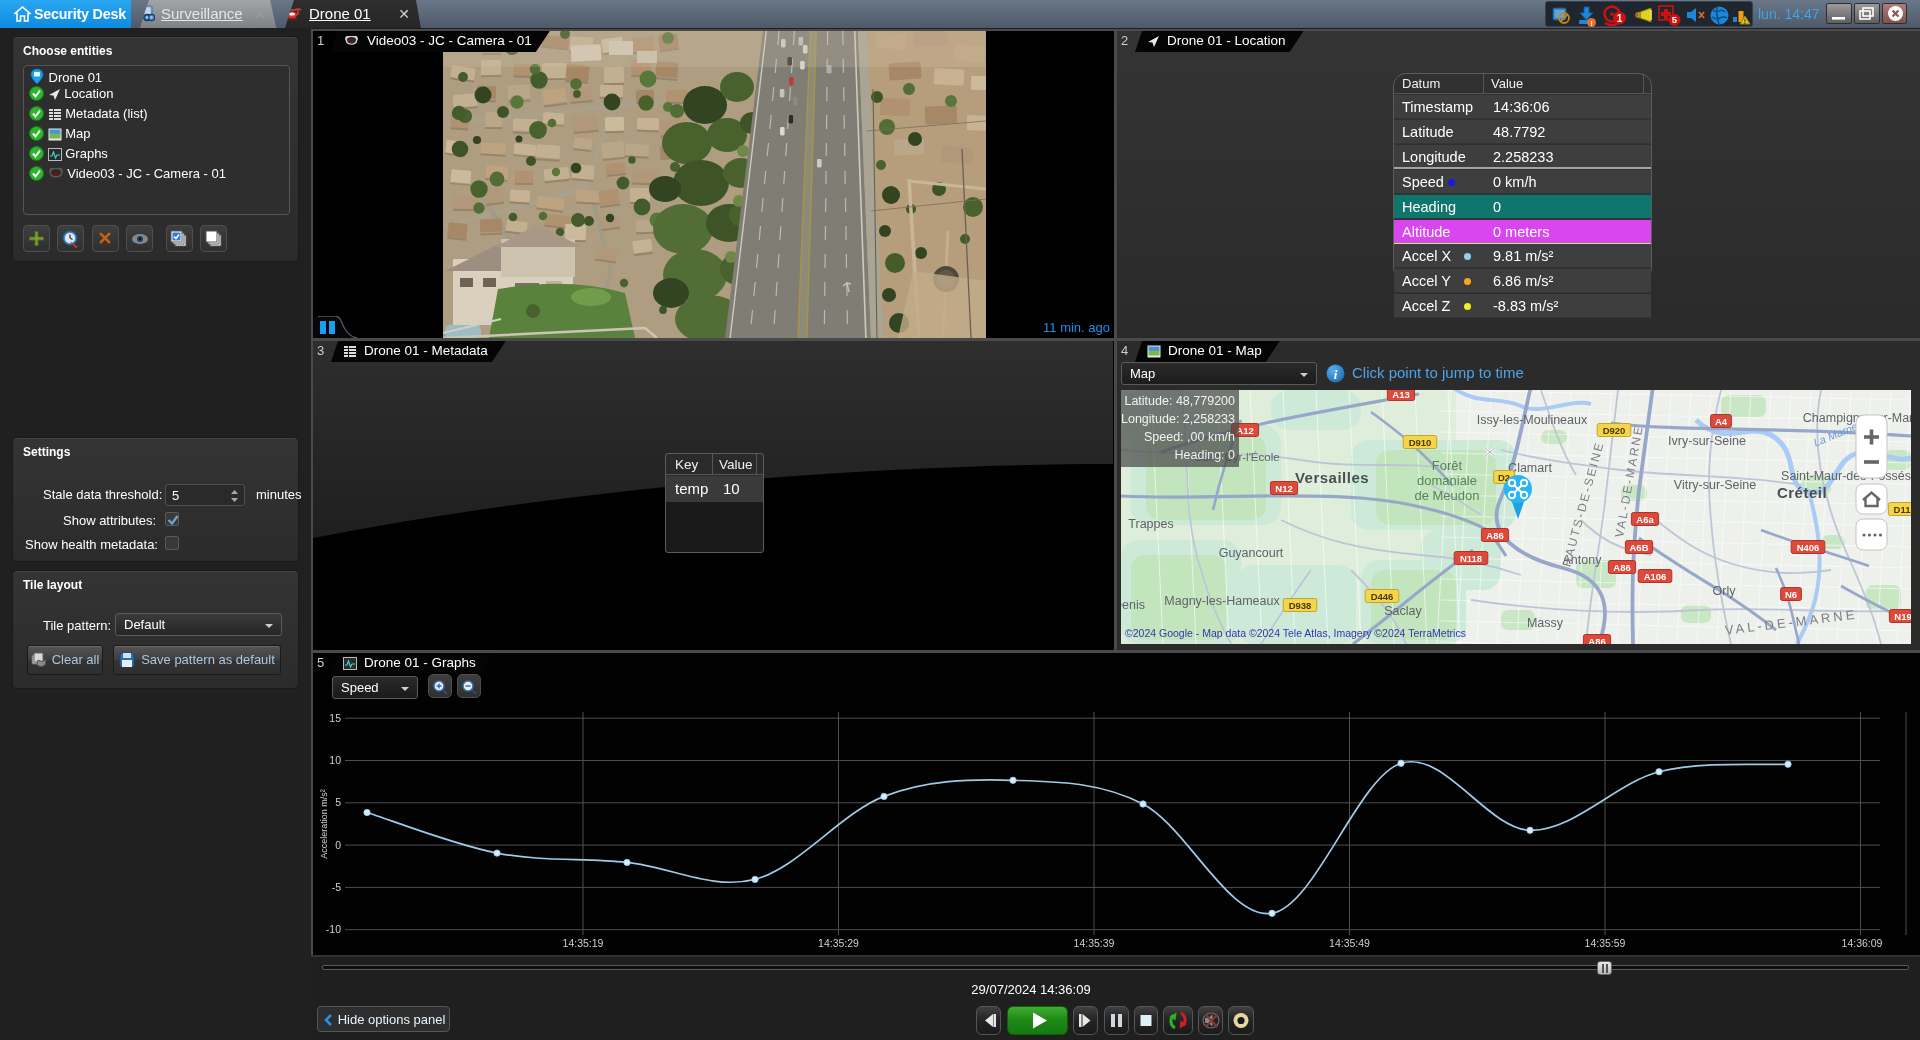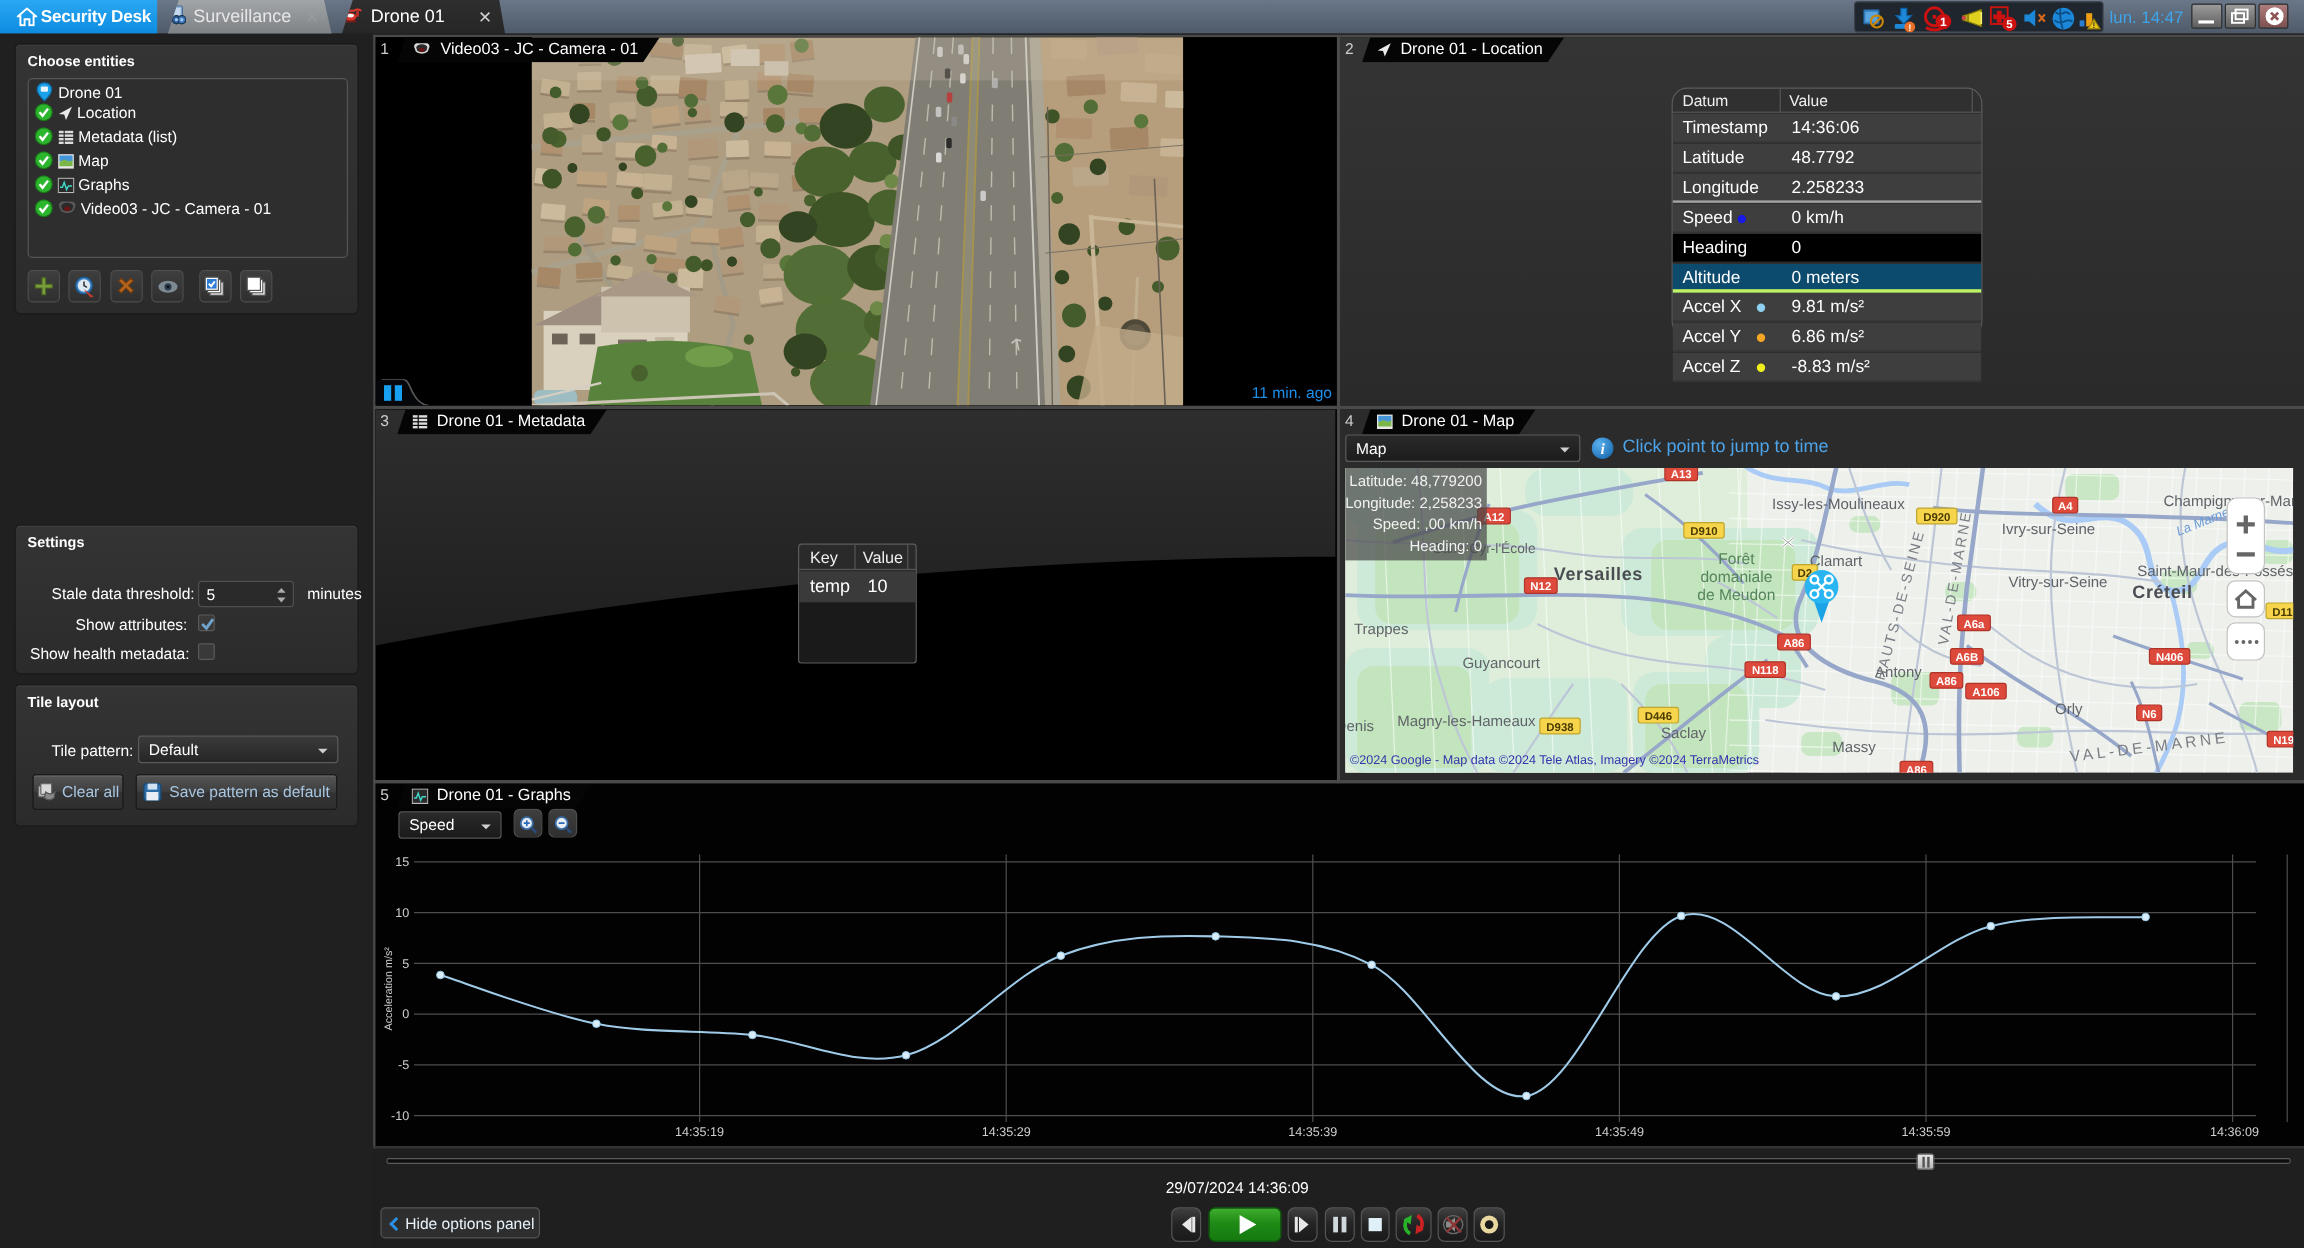--- a/index.html
+++ b/index.html
@@ -1,21 +1,21 @@
 <!DOCTYPE html>
 <html><head><meta charset="utf-8">
 <style>
 *{margin:0;padding:0;box-sizing:border-box}
 html,body{width:1920px;height:1040px;overflow:hidden;background:#1b1b1b;font-family:"Liberation Sans",sans-serif;}
 .abs{position:absolute}
 
 #topbar{position:absolute;left:0;top:0;width:1920px;height:28px;background:linear-gradient(#6a7788,#4e5a69);}
 #sdbtn{position:absolute;left:0;top:0;width:131px;height:28px;background:linear-gradient(#2aa7f2,#0d8be0);color:#fff;font-weight:bold;font-size:14.3px;letter-spacing:-0.2px;line-height:28px;}
 #sdbtn .txt{margin-left:34px}
-.tab{position:absolute;top:0;height:40px;font-size:15px;line-height:28px;color:#ddd;}
+.tab{position:absolute;top:0;height:40px;font-size:15px;line-height:28px;color:#ddd;text-decoration:underline;}
 #tab-surv{left:136px;width:143px;background:linear-gradient(#a2a5a8,#6e7377);clip-path:polygon(13px 0,calc(100% - 9px) 0,100% 100%,0 100%);color:#e6e6e6}
 #tab-drone{left:281px;width:142px;background:linear-gradient(#2e2e2e,#232323);clip-path:polygon(13px 0,calc(100% - 7px) 0,100% 100%,0 100%);color:#fff}
 .tab .ic{display:inline-block;vertical-align:-3px;margin-right:6px}
 .tab .x{position:absolute;right:13px;top:0;font-size:14px;color:#9a9a9a}
 #tab-drone .x{color:#cfcfcf}
 #tray{position:absolute;left:1545px;top:1px;width:208px;height:26px;background:#20262e;border:1px solid #39404a;border-radius:3px;}
 #clock{position:absolute;left:1758px;top:0;height:28px;line-height:28px;font-size:14px;color:#3ea5ea}
 .winbtn{position:absolute;top:3px;width:26px;height:21px;border:1px solid #2e2e2e;border-radius:2px;background:linear-gradient(#9b9b9b,#5e5e5e);}
 #wb-close{background:linear-gradient(#b07c7c,#7d5050)}
 
@@ -591,22 +591,22 @@
     <div class="tile" style="left:806px;top:3px;width:803px;height:307px;background:linear-gradient(#343434,#2a2a2a)">
       <div class="thead"><span class="num">2</span><span class="tab2"><svg width="13" height="13" viewBox="0 0 13 13">
             <path d="M1 7 L12 1 L7 12 L5.5 7.5 Z" fill="#e8e8e8"></path>
           </svg>Drone 01 - Location</span></div>
       <div style="position:absolute;left:276px;top:42px;width:259px;height:208px;border:1px solid #5c5c5c;border-radius:13px;background:#303030">
         <div style="position:absolute;left:0;top:0;width:100%;height:20px;border-bottom:1px solid #565656;color:#f0f0f0;font-size:13px;line-height:20px"><span style="margin-left:8px">Datum</span><span style="position:absolute;left:97px">Value</span><div style="position:absolute;left:89px;top:0;width:1px;height:20px;background:#565656"></div><div style="position:absolute;right:7px;top:0;width:1px;height:20px;background:#565656"></div></div>
         <div style="position:absolute;left:0;top:21px;width:100%;height:24px;background:#3e3e3e;border-bottom:1px solid #343434;color:#fff;font-size:14.5px;line-height:24px"><span style="margin-left:8px">Timestamp</span><span style="position:absolute;left:99px">14:36:06</span></div>
         <div style="position:absolute;left:0;top:46px;width:100%;height:24px;background:#3e3e3e;border-bottom:1px solid #343434;color:#fff;font-size:14.5px;line-height:24px"><span style="margin-left:8px">Latitude</span><span style="position:absolute;left:99px">48.7792</span></div>
         <div style="position:absolute;left:0;top:71px;width:100%;height:24px;background:#3e3e3e;border-bottom:2px solid #a3a3a3;color:#fff;font-size:14.5px;line-height:24px"><span style="margin-left:8px">Longitude</span><span style="position:absolute;left:99px">2.258233</span></div>
         <div style="position:absolute;left:0;top:96px;width:100%;height:24px;background:#3e3e3e;border-bottom:1px solid #343434;color:#fff;font-size:14.5px;line-height:24px"><span style="margin-left:8px">Speed</span><span style="position:absolute;left:54px;top:9px;width:7px;height:7px;border-radius:50%;background:#1919e6"></span><span style="position:absolute;left:99px">0 km/h</span></div>
-        <div style="position:absolute;left:0;top:121px;width:100%;height:24px;background:#000000;border-bottom:1px solid #343434;color:#fff;font-size:14.5px;line-height:24px"><span style="margin-left:8px">Heading</span><span style="position:absolute;left:99px">0</span></div>
-        <div style="position:absolute;left:0;top:146px;width:100%;height:24px;background:#0c4a6e;border-bottom:3px solid #bef264;color:#fff;font-size:14.5px;line-height:24px"><span style="margin-left:8px">Altitude</span><span style="position:absolute;left:99px">0 meters</span></div>
+        <div style="position:absolute;left:0;top:121px;width:100%;height:24px;background:#0f766e;border-bottom:1px solid #343434;color:#fff;font-size:14.5px;line-height:24px"><span style="margin-left:8px">Heading</span><span style="position:absolute;left:99px">0</span></div>
+        <div style="position:absolute;left:0;top:146px;width:100%;height:24px;background:#d946ef;border-bottom:1px solid #bef264;color:#fff;font-size:14.5px;line-height:24px"><span style="margin-left:8px">Altitude</span><span style="position:absolute;left:99px">0 meters</span></div>
         <div style="position:absolute;left:0;top:170px;width:100%;height:24px;background:#3e3e3e;border-bottom:1px solid #343434;color:#fff;font-size:14.5px;line-height:24px"><span style="margin-left:8px">Accel X</span><span style="position:absolute;left:70px;top:9px;width:7px;height:7px;border-radius:50%;background:#8dd0f0"></span><span style="position:absolute;left:99px">9.81 m/s²</span></div>
         <div style="position:absolute;left:0;top:195px;width:100%;height:24px;background:#3e3e3e;border-bottom:1px solid #343434;color:#fff;font-size:14.5px;line-height:24px"><span style="margin-left:8px">Accel Y</span><span style="position:absolute;left:70px;top:9px;width:7px;height:7px;border-radius:50%;background:#f5a623"></span><span style="position:absolute;left:99px">6.86 m/s²</span></div>
         <div style="position:absolute;left:0;top:220px;width:100%;height:24px;background:#3e3e3e;border-bottom:1px solid #343434;color:#fff;font-size:14.5px;line-height:24px"><span style="margin-left:8px">Accel Z</span><span style="position:absolute;left:70px;top:9px;width:7px;height:7px;border-radius:50%;background:#f0ef1c"></span><span style="position:absolute;left:99px">-8.83 m/s²</span></div>
       </div>
     </div>
     <div class="tile" style="left:2px;top:313px;width:801px;height:309px;background:#000">
       <svg width="800" height="309" style="position:absolute;left:0;top:0">
         <defs>
           <linearGradient id="mg" x1="0" y1="0" x2="0" y2="1">
             <stop offset="0" stop-color="#2e2e2e"></stop>

